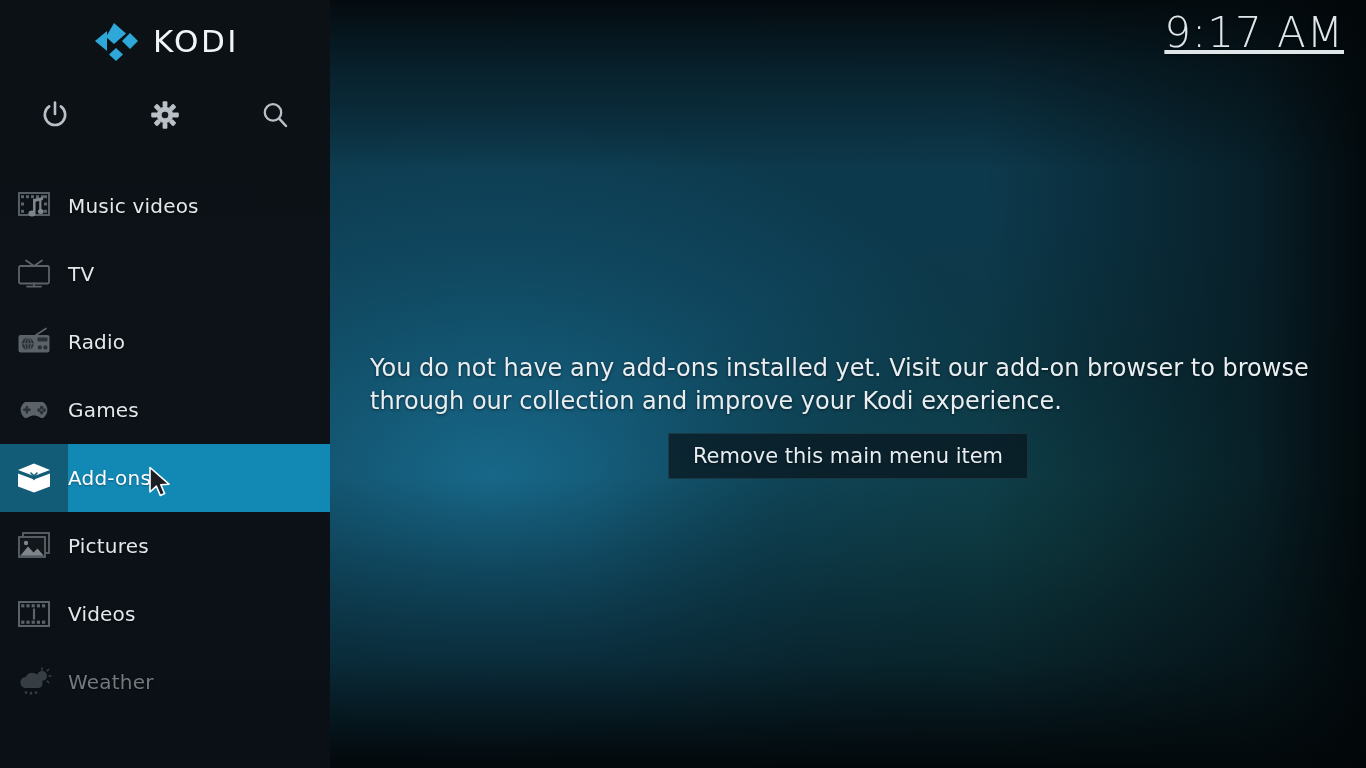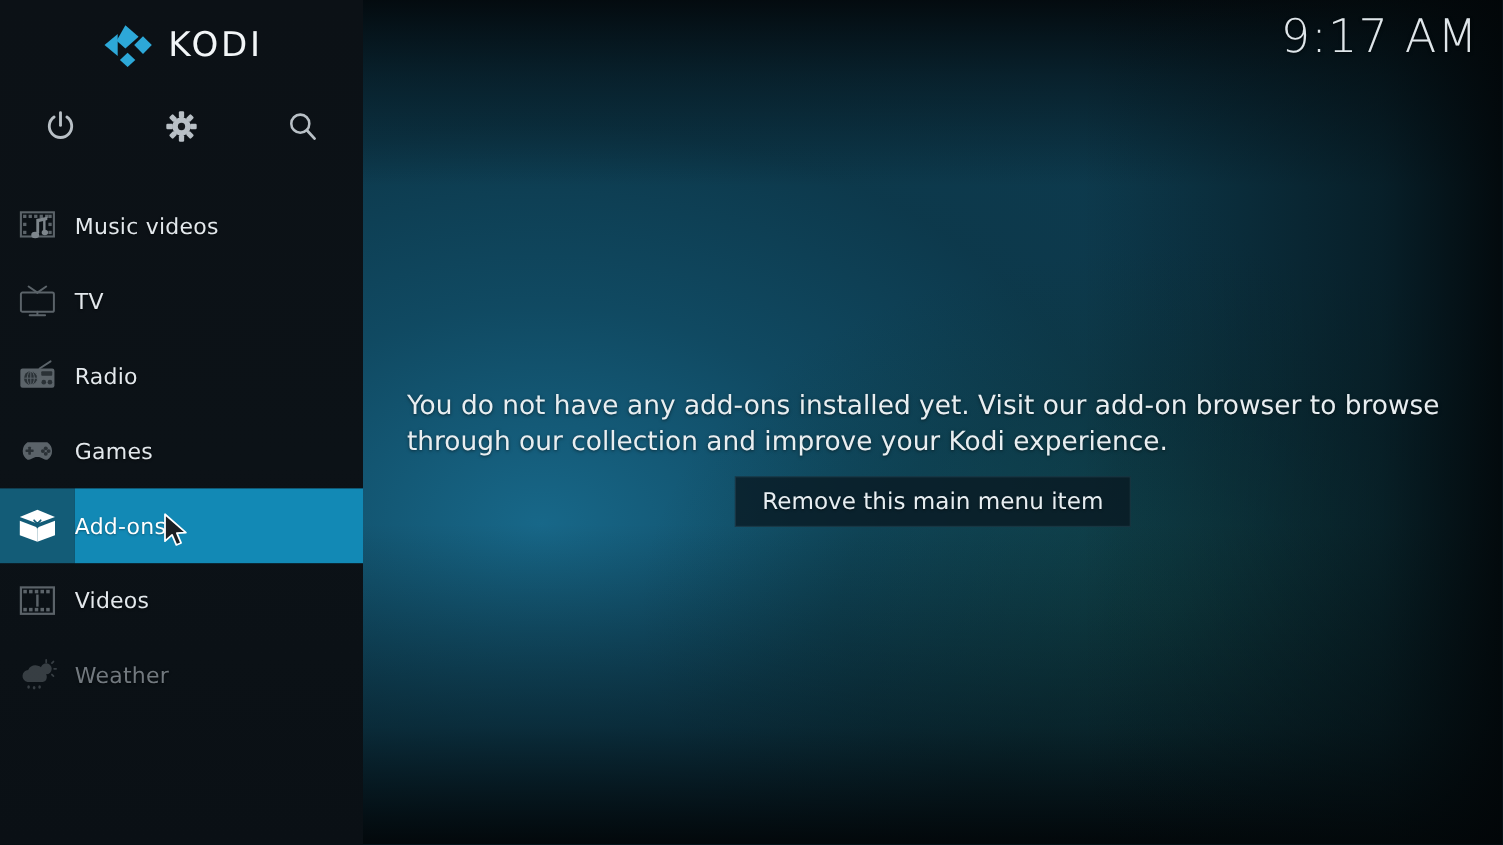--- a/index.html
+++ b/index.html
@@ -47,20 +47,21 @@
   
   #clock {
     position:absolute;
     right:22px; top:8px;
     font-size:42px;
     letter-spacing:1px;
     color:#dfe6ea;
     font-weight:300;
     font-family:"DejaVu Sans", sans-serif;
     text-shadow:0 1px 3px rgba(0,0,0,0.6);
+    text-decoration:underline;
   }
 
   
   #sidebar {
     position:absolute;
     left:0; top:0;
     width:330px; height:768px;
     background:linear-gradient(to bottom, #0c1116 0%, #0c1217 55%, #0a1015 100%);
     overflow:hidden;
   }
@@ -351,20 +352,31 @@
           <svg width="36" height="32" viewBox="0 0 36 32">
             <path d="M18 1.5 L34 8 L18 14 L2 8 Z" fill="#ffffff"></path>
             <path d="M2 11.5 L18 17.5 L18 30.5 L2 24.5 Z" fill="#ffffff"></path>
             <path d="M34 11.5 L18 17.5 L18 30.5 L34 24.5 Z" fill="#ffffff"></path>
             <path d="M18 17.5 L18 14 M18 14 L15 11 M18 14 L21 11" stroke="#135c77" stroke-width="1.6" fill="none" stroke-linecap="round"></path>
           </svg>
         </span>
         <span class="lbl">Add-ons</span>
       </div>
 
+      <div class="mi">
+        <span class="ico">
+          <svg width="34" height="30" viewBox="0 0 34 30">
+            <rect x="6" y="2" width="26" height="20" fill="none" stroke="#5b6369" stroke-width="1.8"></rect>
+            <rect x="2" y="6" width="26" height="20" fill="#12171b" stroke="#5b6369" stroke-width="1.8"></rect>
+            <circle cx="9" cy="12" r="2.2" fill="#7e868c"></circle>
+            <path d="M3.2 24.8 L11 15.5 L16.5 21.5 L20.5 17.5 L26.8 24.8 Z" fill="#7e868c"></path>
+          </svg>
+        </span>
+        <span class="lbl">Pictures</span>
+      </div>
 
       <div class="mi">
         <span class="ico">
           <svg width="34" height="28" viewBox="0 0 34 28">
             <rect x="2" y="2" width="30" height="24" fill="none" stroke="#5b6369" stroke-width="2"></rect>
             <g fill="#5b6369">
               <rect x="4.2" y="4.2" width="3.2" height="3.2"></rect>
                 <rect x="9.4" y="4.2" width="3.2" height="3.2"></rect>
               <rect x="14.6" y="4.2" width="3.2" height="3.2"></rect>
                 <rect x="19.8" y="4.2" width="3.2" height="3.2"></rect>

